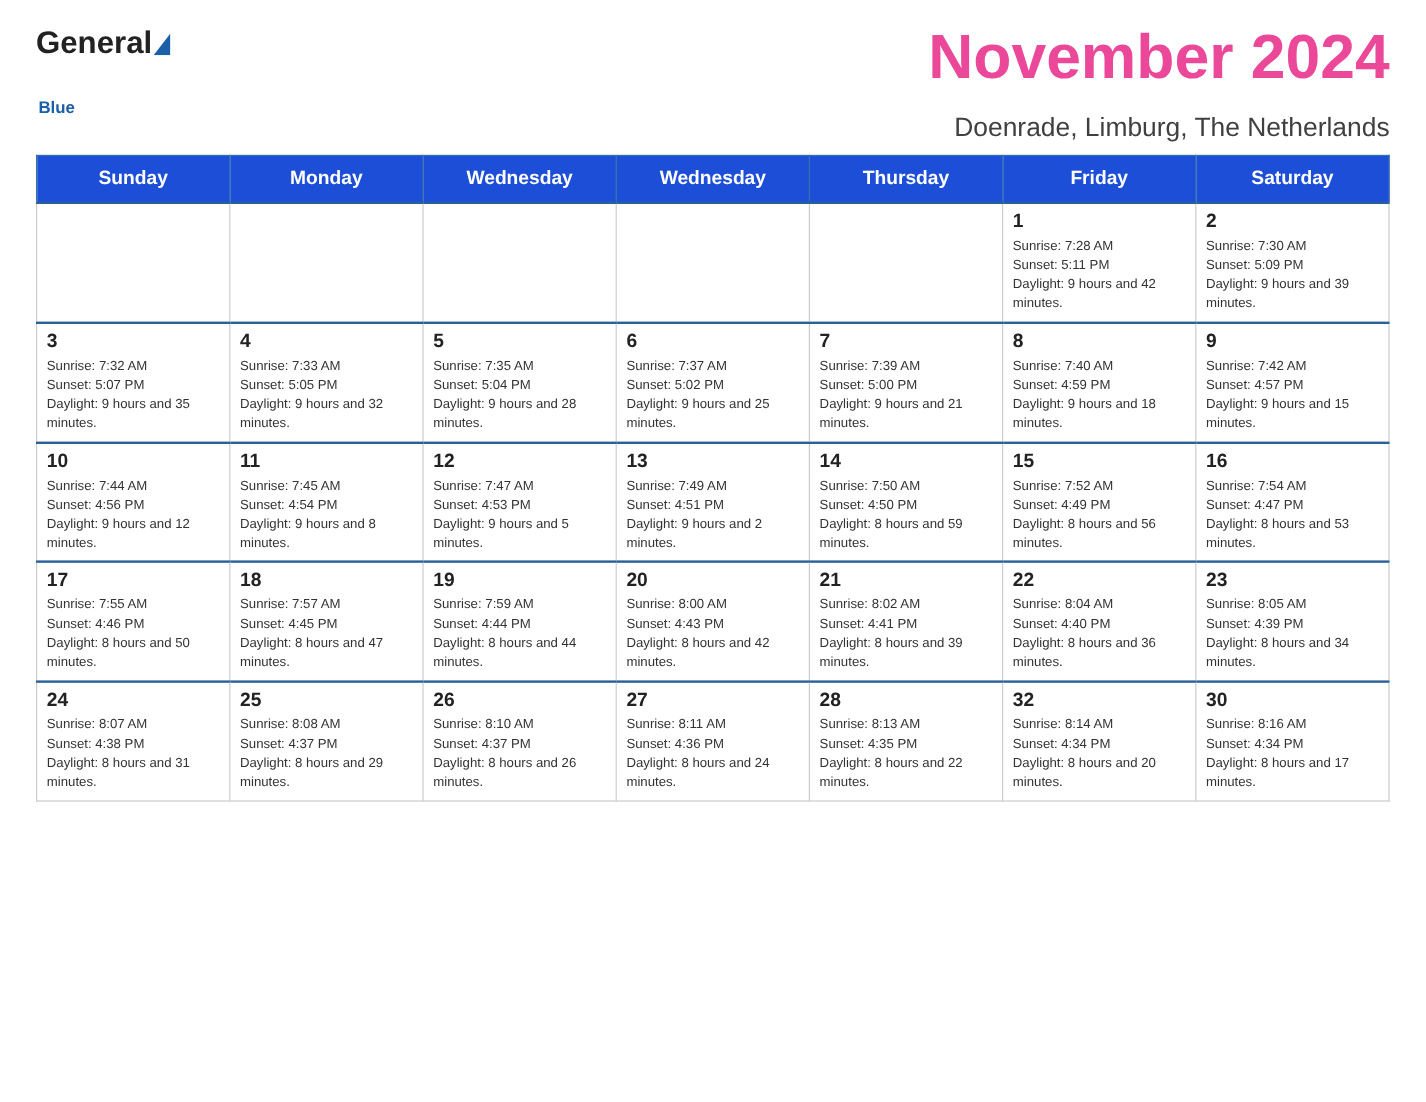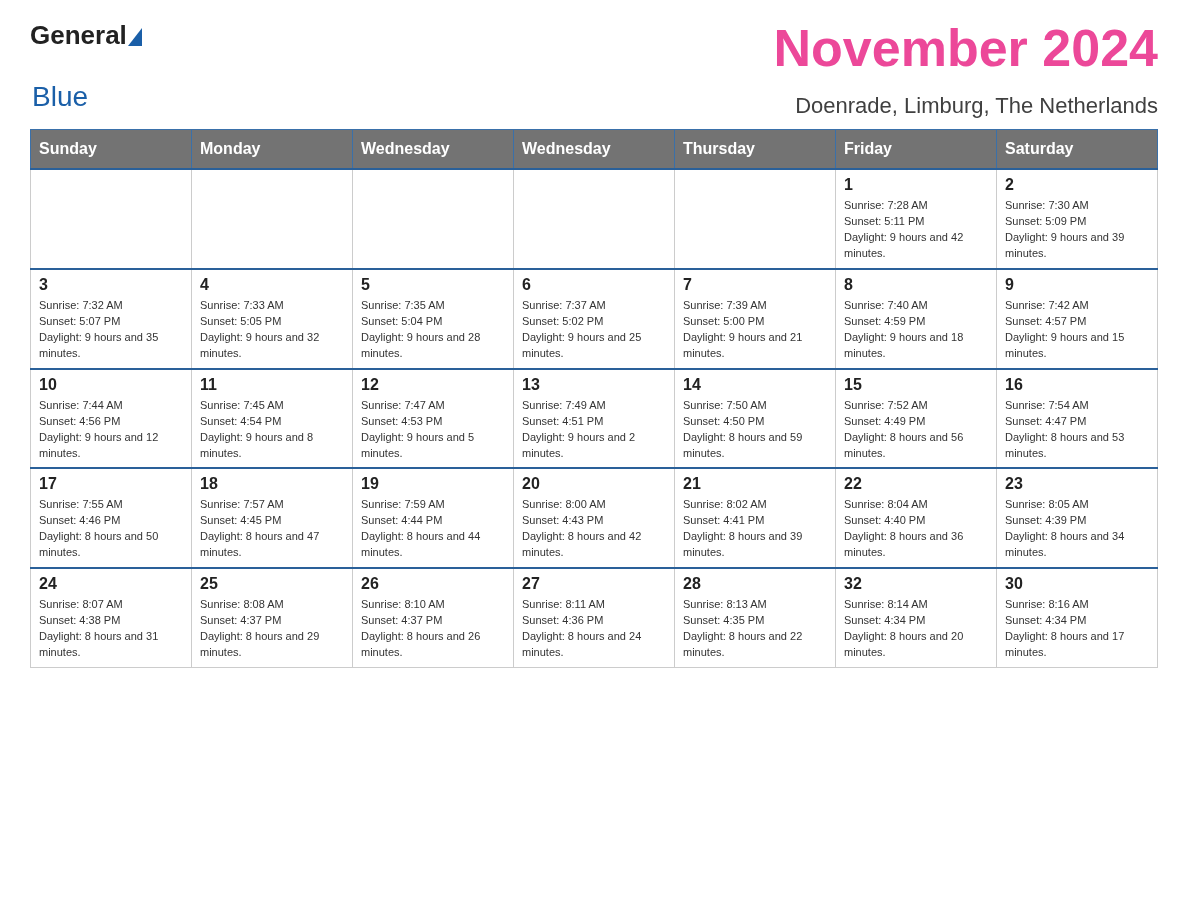--- a/index.html
+++ b/index.html
@@ -26,22 +26,22 @@
     .logo-text {
       display: flex;
       align-items: center;
       font-size: 26px;
       font-weight: bold;
       color: #222;
     }
     .logo-general { color: #222; font-size: 26px; font-weight: bold; }
     .logo-subtitle {
       color: #1a5fa8;
-      font-size: 28px;
-      font-weight: normal;
+      font-size: 14px;
+      font-weight: bold;
       margin-top: -2px;
       margin-left: 2px;
     }
     .title-block {
       text-align: right;
     }
     .month-title {
       font-size: 52px;
       font-weight: bold;
       color: #ec4899;
@@ -52,26 +52,26 @@
       color: #404040;
       margin-top: 16px;
     }
     .calendar {
       width: 100%;
       border-collapse: collapse;
       border: 1px solid #aaa;
       margin-top: 10px;
     }
     .calendar th {
-      background-color: #737373;
+      background-color: #1d4ed8;
       color: #fff;
       font-size: 16px;
       font-weight: bold;
       padding: 10px 8px;
-      text-align: left;
+      text-align: center;
       border: 1px solid #3a70a9;
     }
     .calendar td {
       vertical-align: top;
       width: 14.28%;
       padding: 6px 8px;
       border: 1px solid #ccc;
       font-size: 13px;
       min-height: 100px;
       background: #fff;

